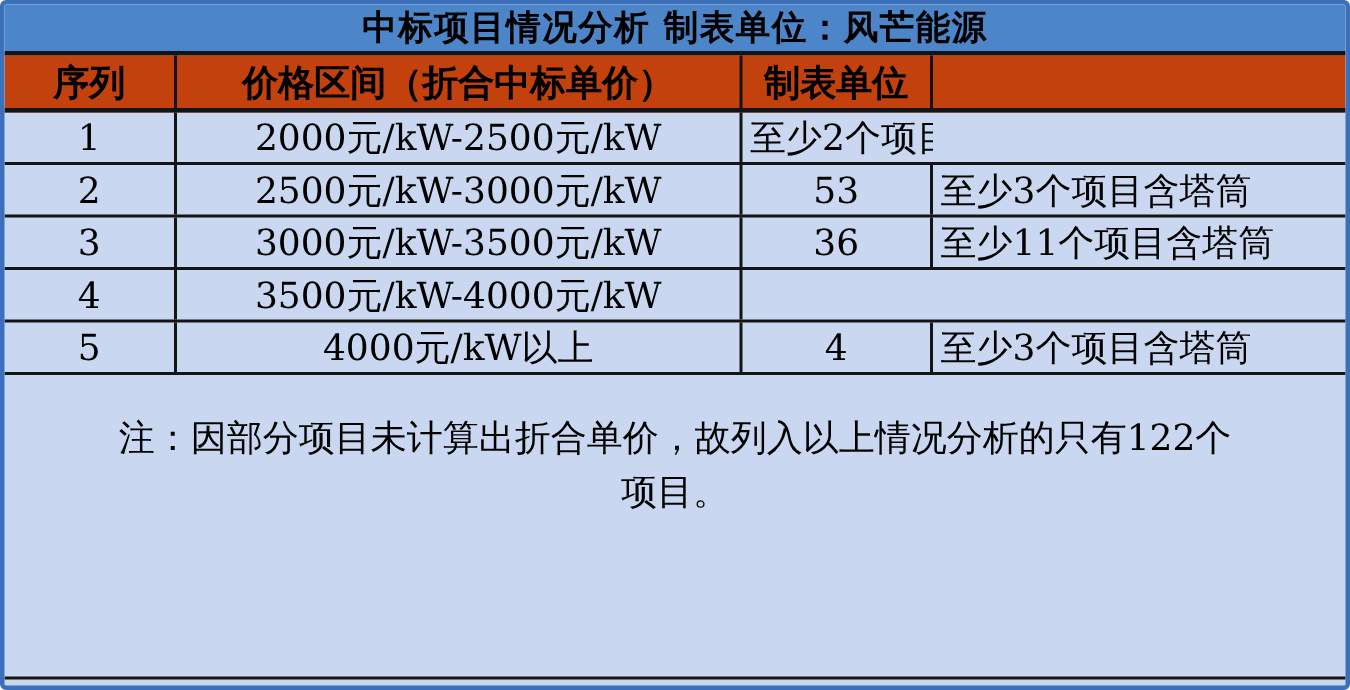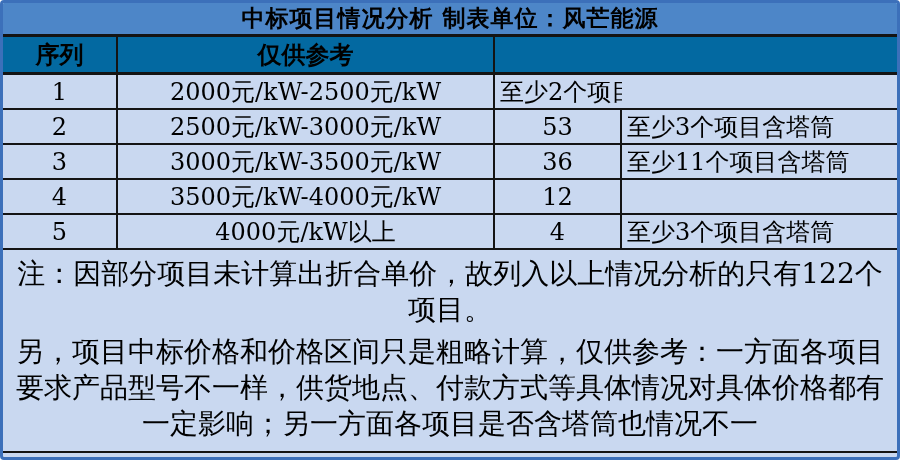--- a/index.html
+++ b/index.html
@@ -25,21 +25,21 @@
     font-weight:bold; font-size:23px;
     letter-spacing:1px;
   }
   .grid-row {
     display:grid;
     grid-template-columns:115px 377px 127px 1fr;
     box-sizing:border-box;
   }
   .header-row {
     height:38px;
-    background:#0369a1;
+    background:#c2410c;
     border-bottom:3px solid #141414;
     font-weight:bold; font-size:24px;
   }
   .data-row {
     height:35px;
     border-bottom:2px solid #141414;
     font-size:24px;
   }
   .cell {
     display:flex; align-items:center; justify-content:center;
@@ -47,37 +47,38 @@
     box-sizing:border-box;
     overflow:hidden;
     white-space:nowrap;
   }
   .cell.last { border-right:none; }
   .cell.left { justify-content:flex-start; padding-left:5px; }
   .notes {
     box-sizing:border-box;
     height:203px;
     border-bottom:2px solid #141414;
-    padding-top:6px;
-    font-size:28px;
+    padding-top:24px;
+    font-size:24px;
     line-height:36px;
     text-align:center;
   }
   .para2 { margin-top:6px; }
 </style>
 </head>
 <body>
 
 <div class="frame">
 
   <div class="title">中标项目情况分析 制表单位：风芒能源</div>
 
   <div class="grid-row header-row">
     <div class="cell">序列</div>
-    <div class="cell">仅供参考</div>
+    <div class="cell">价格区间（折合中标单价）</div>
+    <div class="cell">制表单位</div>
   </div>
 
   <div class="grid-row data-row">
     <div class="cell">1</div>
     <div class="cell">2000元/kW-2500元/kW</div>
     <div class="cell last left">至少2个项目含塔筒</div>
   </div>
 
   <div class="grid-row data-row">
     <div class="cell">2</div>
@@ -89,35 +90,29 @@
   <div class="grid-row data-row">
     <div class="cell">3</div>
     <div class="cell">3000元/kW-3500元/kW</div>
     <div class="cell">36</div>
     <div class="cell last left">至少11个项目含塔筒</div>
   </div>
 
   <div class="grid-row data-row">
     <div class="cell">4</div>
     <div class="cell">3500元/kW-4000元/kW</div>
-    <div class="cell">12</div>
   </div>
 
   <div class="grid-row data-row">
     <div class="cell">5</div>
     <div class="cell">4000元/kW以上</div>
     <div class="cell">4</div>
     <div class="cell last left">至少3个项目含塔筒</div>
   </div>
 
   <div class="notes">
     <div class="para">
       <div class="nline">注：因部分项目未计算出折合单价，故列入以上情况分析的只有122个</div>
       <div class="nline">项目。</div>
     </div>
-    <div class="para para2">
-      <div class="nline">另，项目中标价格和价格区间只是粗略计算，仅供参考：一方面各项目</div>
-      <div class="nline">要求产品型号不一样，供货地点、付款方式等具体情况对具体价格都有</div>
-      <div class="nline">一定影响；另一方面各项目是否含塔筒也情况不一</div>
-    </div>
   </div>
 
 </div>
 
 </body></html>

